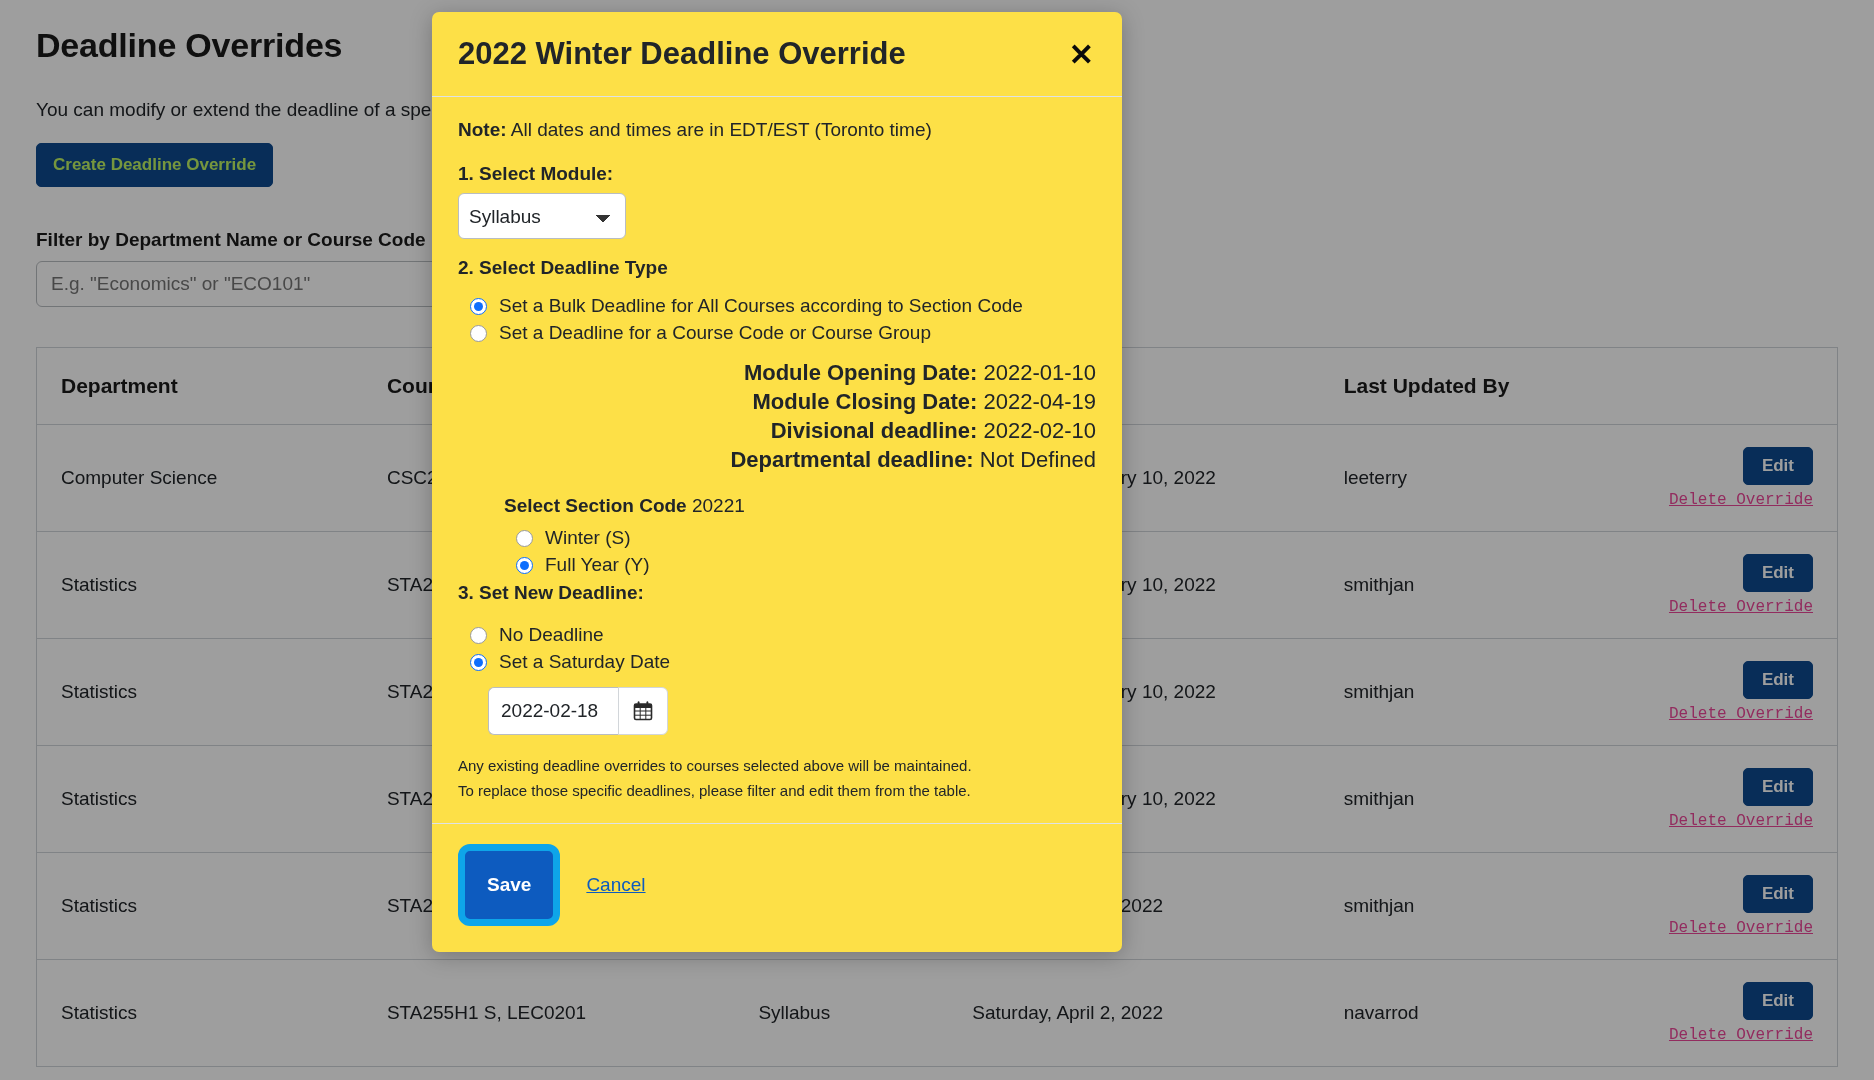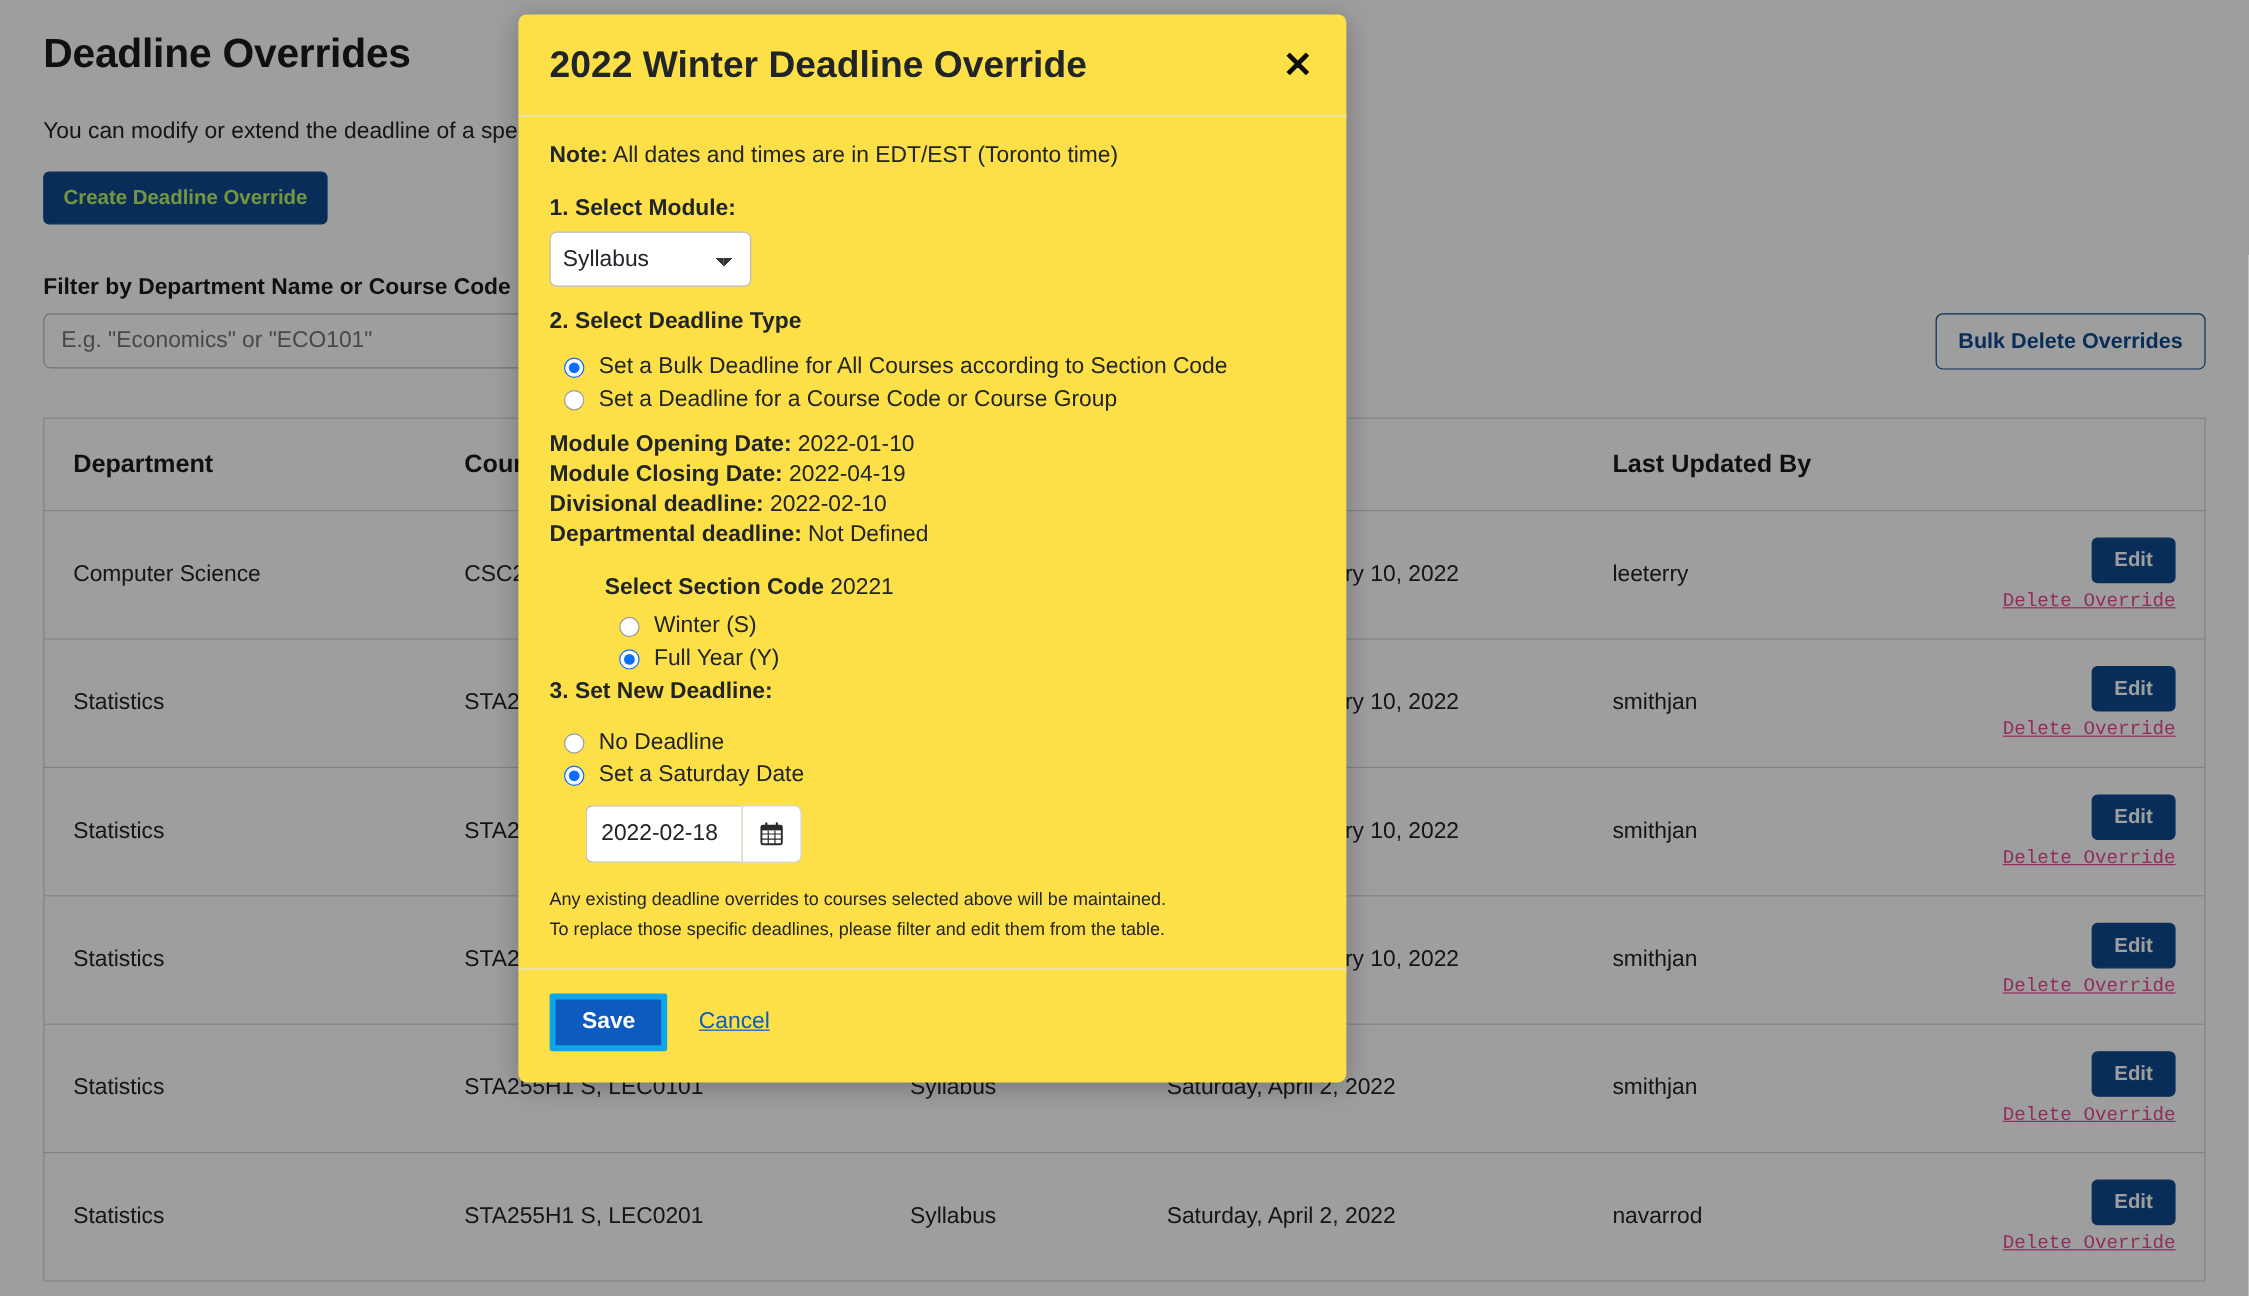--- a/index.html
+++ b/index.html
@@ -245,21 +245,21 @@
     content: "";
     position: absolute;
     left: 3px; top: 3px;
     width: 9px; height: 9px;
     border-radius: 50%;
     background: #0d6efd;
   }
   .radio-label { font-size: 19px; color: #212529; cursor: pointer; }
 
   .info-lines { margin: 16px 0 0 0; }
-  .info-lines div { margin-bottom: 3px; font-size: 19px; }
+  .info-lines div { margin-bottom: 3px; font-size: 22px; text-align: right; }
 
   .section-code {
     margin: 22px 0 10px 0;
     padding-left: 46px;
     font-size: 19px;
   }
 
   .date-wrap {
     display: flex;
     align-items: stretch;
@@ -302,23 +302,23 @@
   .modal-footer {
     border-top: 1px solid #dee2e6;
     padding: 20px 26px 26px 26px;
     display: flex;
     align-items: center;
     gap: 26px;
   }
   .btn-save {
     background: #0d5bbf;
     color: #fff;
-    border: 5px solid #0ea5e9;
-    border-radius: 2px;
-    padding: 8px 22px;
+    border: 7px solid #0ea5e9;
+    border-radius: 12px;
+    padding: 23px 22px;
     font-size: 19px;
     font-weight: bold;
     cursor: pointer;
   }
   .link-cancel {
     color: #0d5bbf;
     text-decoration: underline;
     font-size: 19px;
     cursor: pointer;
   }
@@ -333,21 +333,20 @@
     <h1 class="page-title">Deadline Overrides</h1>
 
     <p class="page-desc">You can modify or extend the deadline of a specific course or courses.</p>
 
     <button class="btn-primary-solid">Create Deadline Override</button>
 
     <label class="filter-label">Filter by Department Name or Course Code</label>
 
     <div class="filter-row">
       <input class="filter-input" type="text" placeholder="E.g. &quot;Economics&quot; or &quot;ECO101&quot;" style="">
-      <button class="btn-outline">Bulk Delete Overrides</button>
     </div>
 
     <table class="overrides">
       <colgroup>
         <col class="col-dept">
           <col class="col-course">
           <col class="col-module">
         <col class="col-dead">
           <col class="col-upd">
           <col class="col-act">

